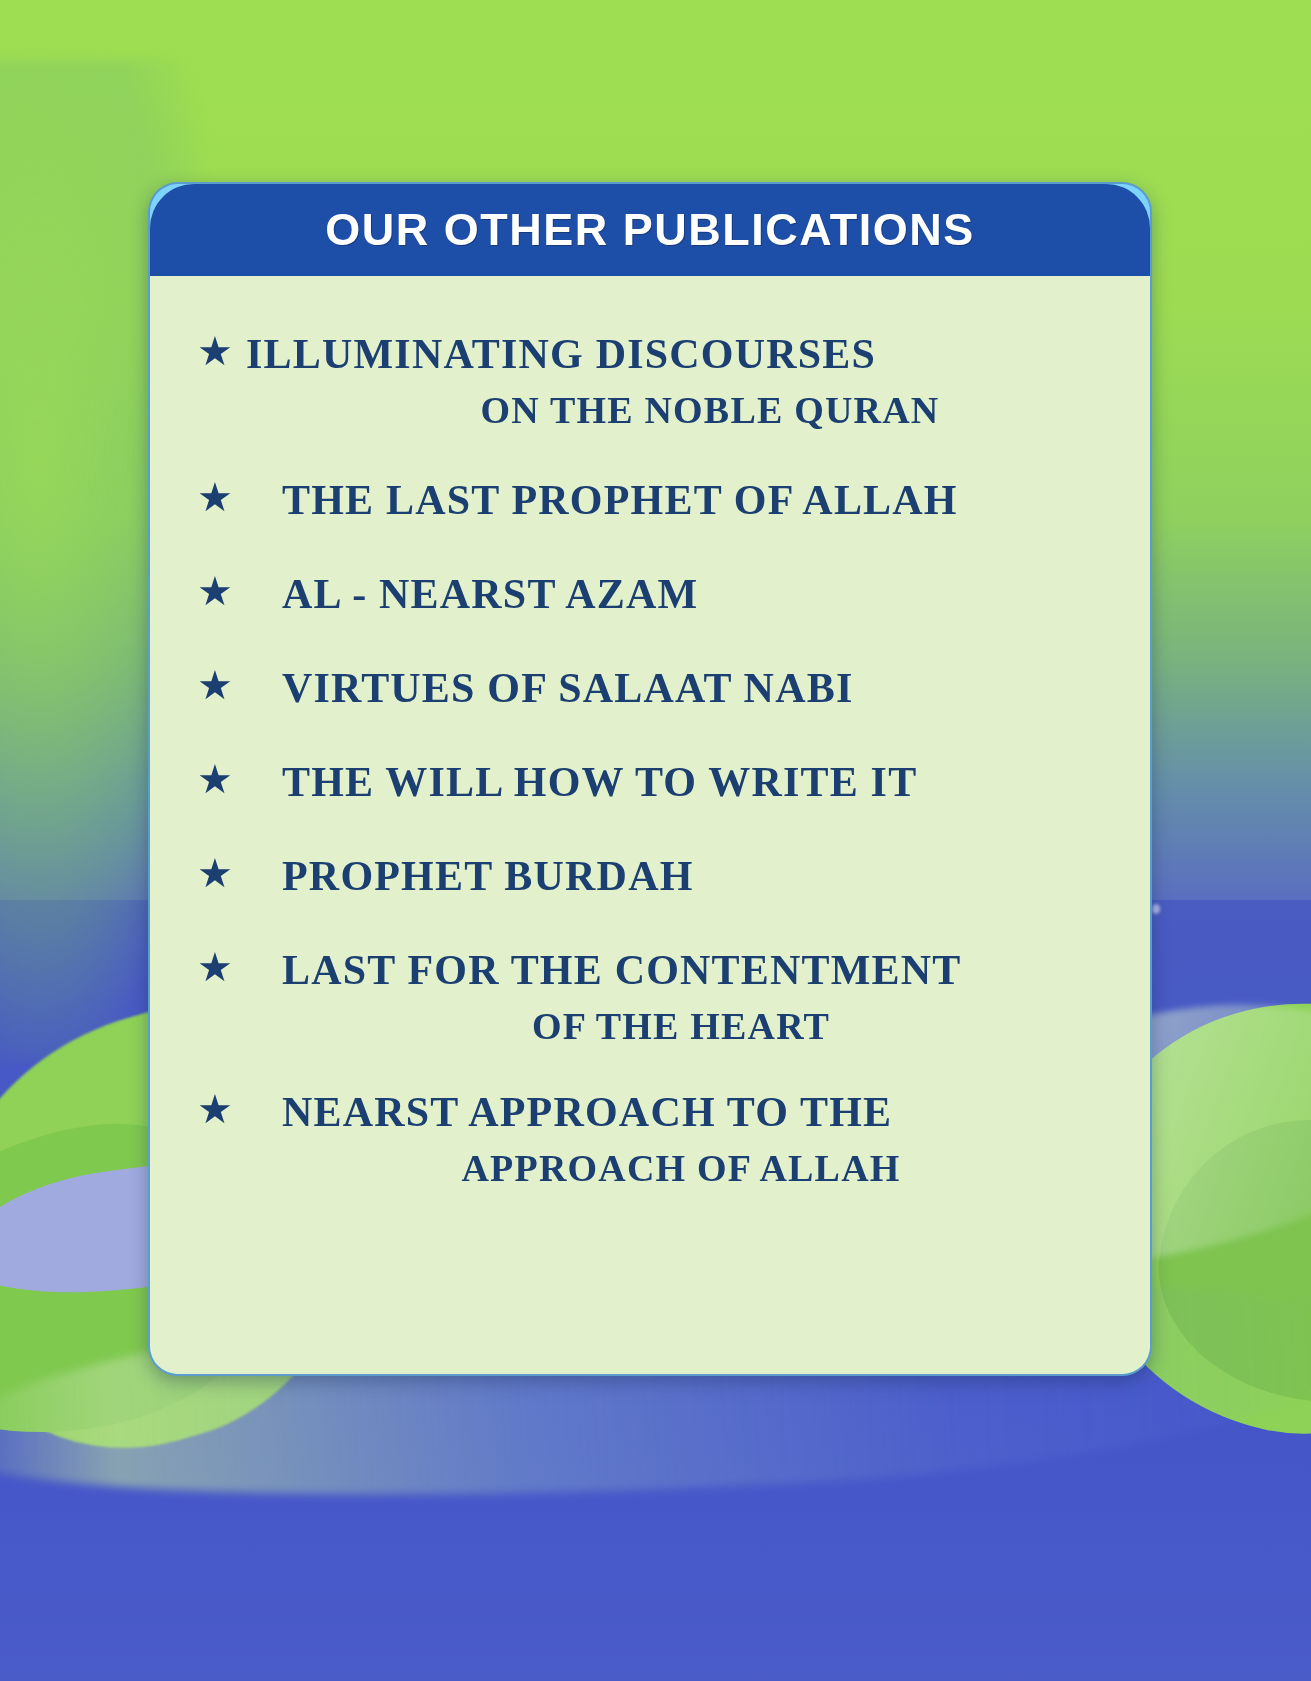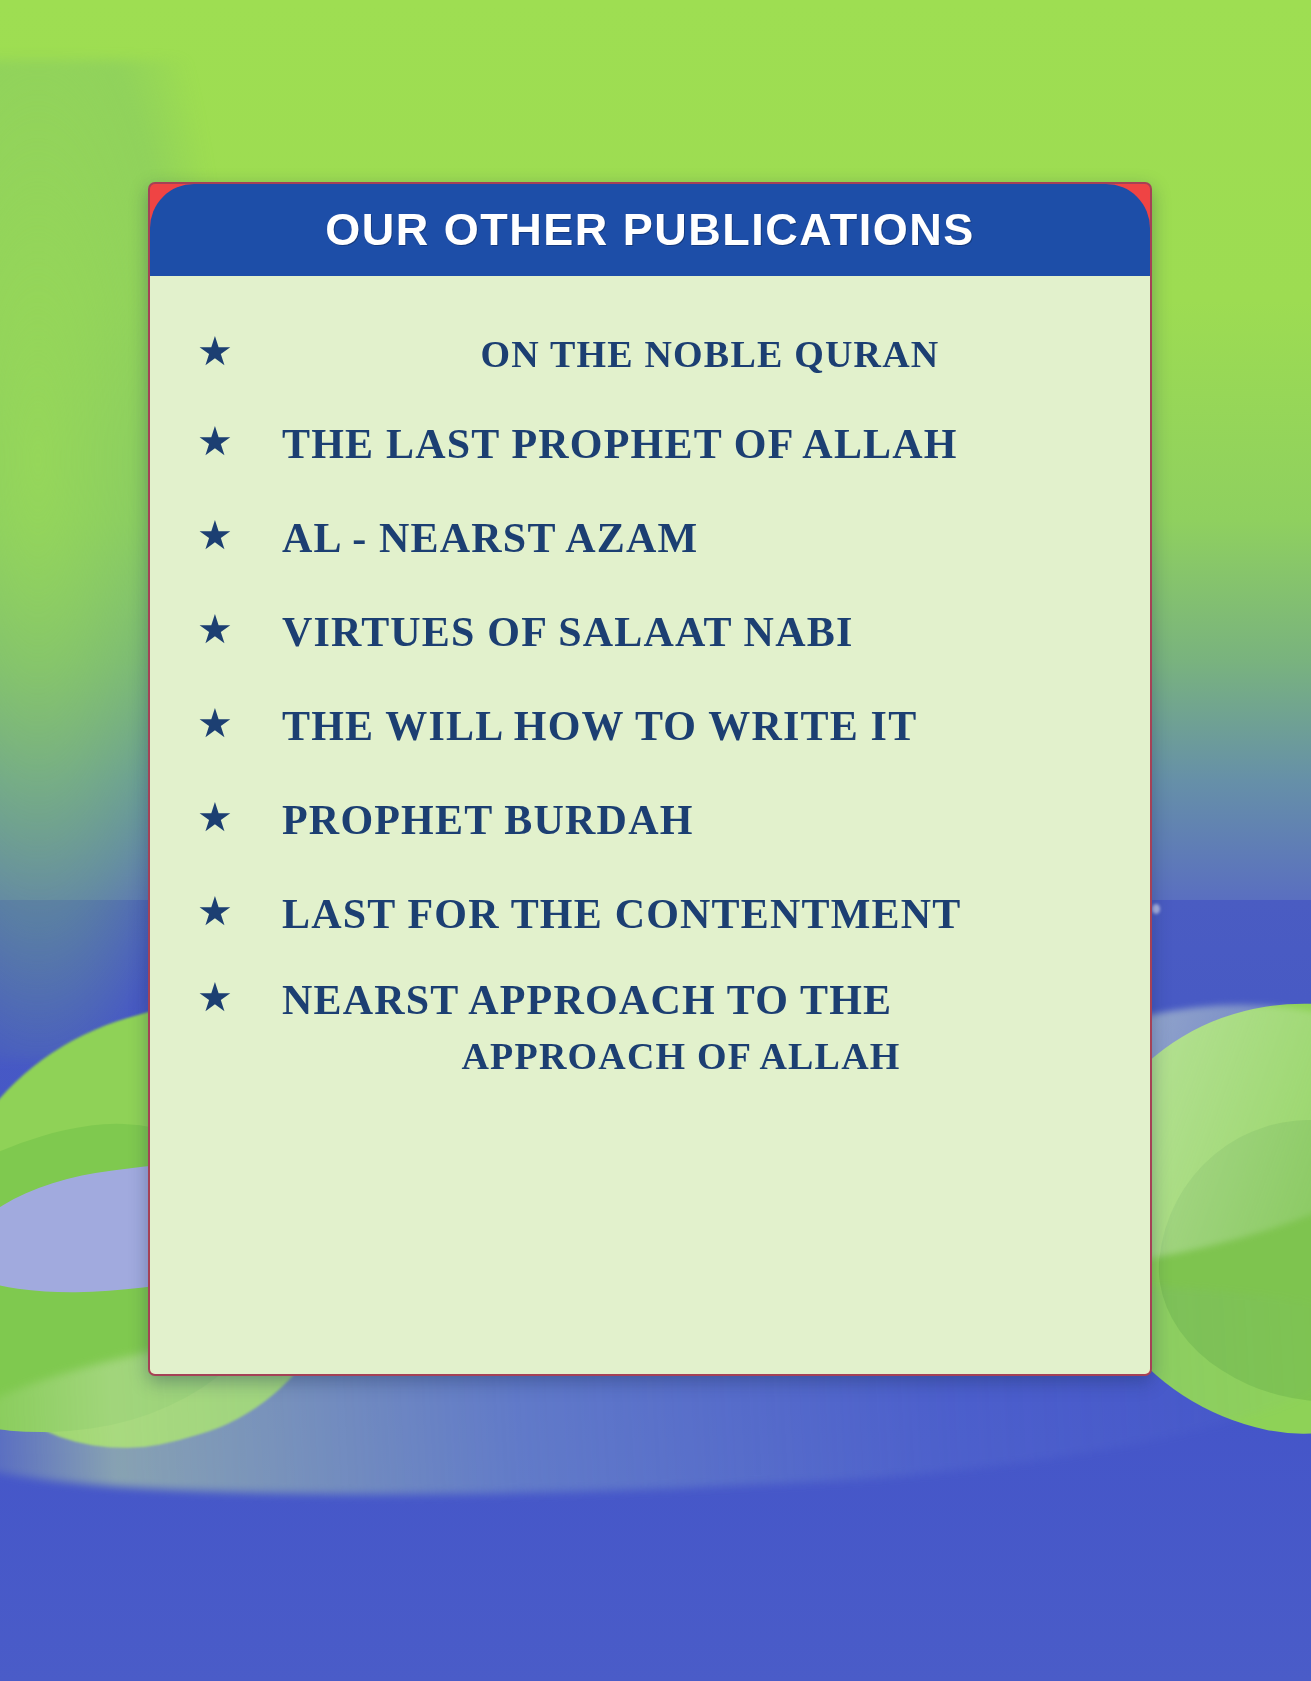--- a/index.html
+++ b/index.html
@@ -132,22 +132,22 @@
     filter: blur(1.5px);
   }
 
   
   #card {
     position: absolute;
     left: 148px;
     top: 182px;
     width: 1000px;
     height: 1190px;
-    border-radius: 7px;
-    background: #ef4444;
+    border-radius: 30px;
+    background: #7dd3fc;
     box-shadow: 0 6px 18px rgba(20,40,80,0.35);
     overflow: hidden;
     border: 2px solid rgba(30,60,120,0.35);
   }
   #card-header {
     height: 92px;
     background: #1d4ea8;
     display: flex;
     align-items: center;
     justify-content: center;
@@ -243,20 +243,21 @@
 
     <div id="card-header">
       <span class="title">OUR OTHER PUBLICATIONS</span>
     </div>
 
     <div id="card-body">
 
       <div class="pub-item item-0">
         <span class="star">★</span>
         <span class="pub-text">
+          <div class="pub-line-1 left">ILLUMINATING DISCOURSES</div>
           <div class="pub-line-2 center indent-1">ON THE NOBLE QURAN</div>
         </span>
       </div>
 
       <div class="pub-item item-1">
         <span class="star">★</span>
         <span class="pub-text">
           <div class="pub-line-1 left indent-2">THE LAST PROPHET OF ALLAH</div>
         </span>
       </div>
@@ -286,20 +287,21 @@
         <span class="star">★</span>
         <span class="pub-text">
           <div class="pub-line-1 left indent-2">PROPHET BURDAH</div>
         </span>
       </div>
 
       <div class="pub-item item-6">
         <span class="star">★</span>
         <span class="pub-text">
           <div class="pub-line-1 left indent-2">LAST FOR THE CONTENTMENT</div>
+          <div class="pub-line-2 center">OF THE HEART</div>
         </span>
       </div>
 
       <div class="pub-item item-7">
         <span class="star">★</span>
         <span class="pub-text">
           <div class="pub-line-1 left indent-2">NEARST APPROACH TO THE</div>
           <div class="pub-line-2 center">APPROACH OF ALLAH</div>
         </span>
       </div>

